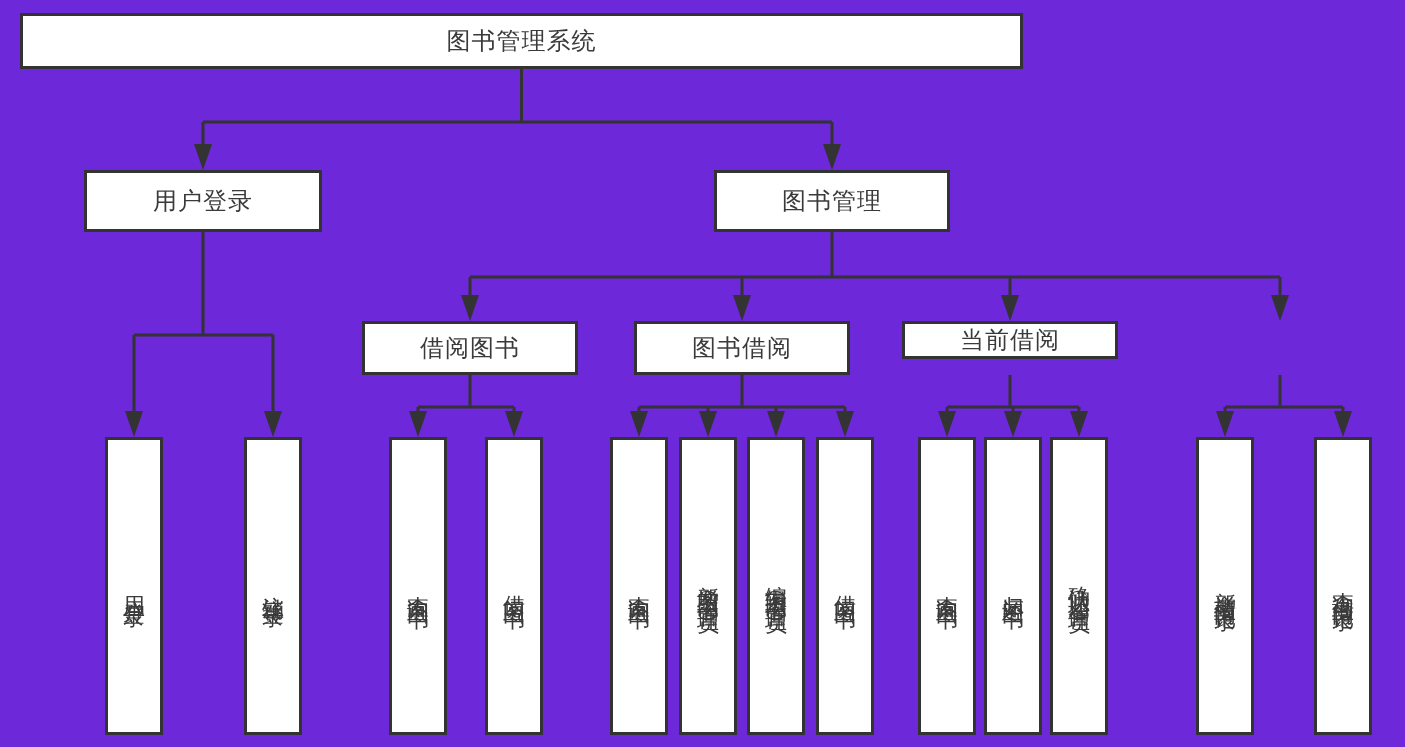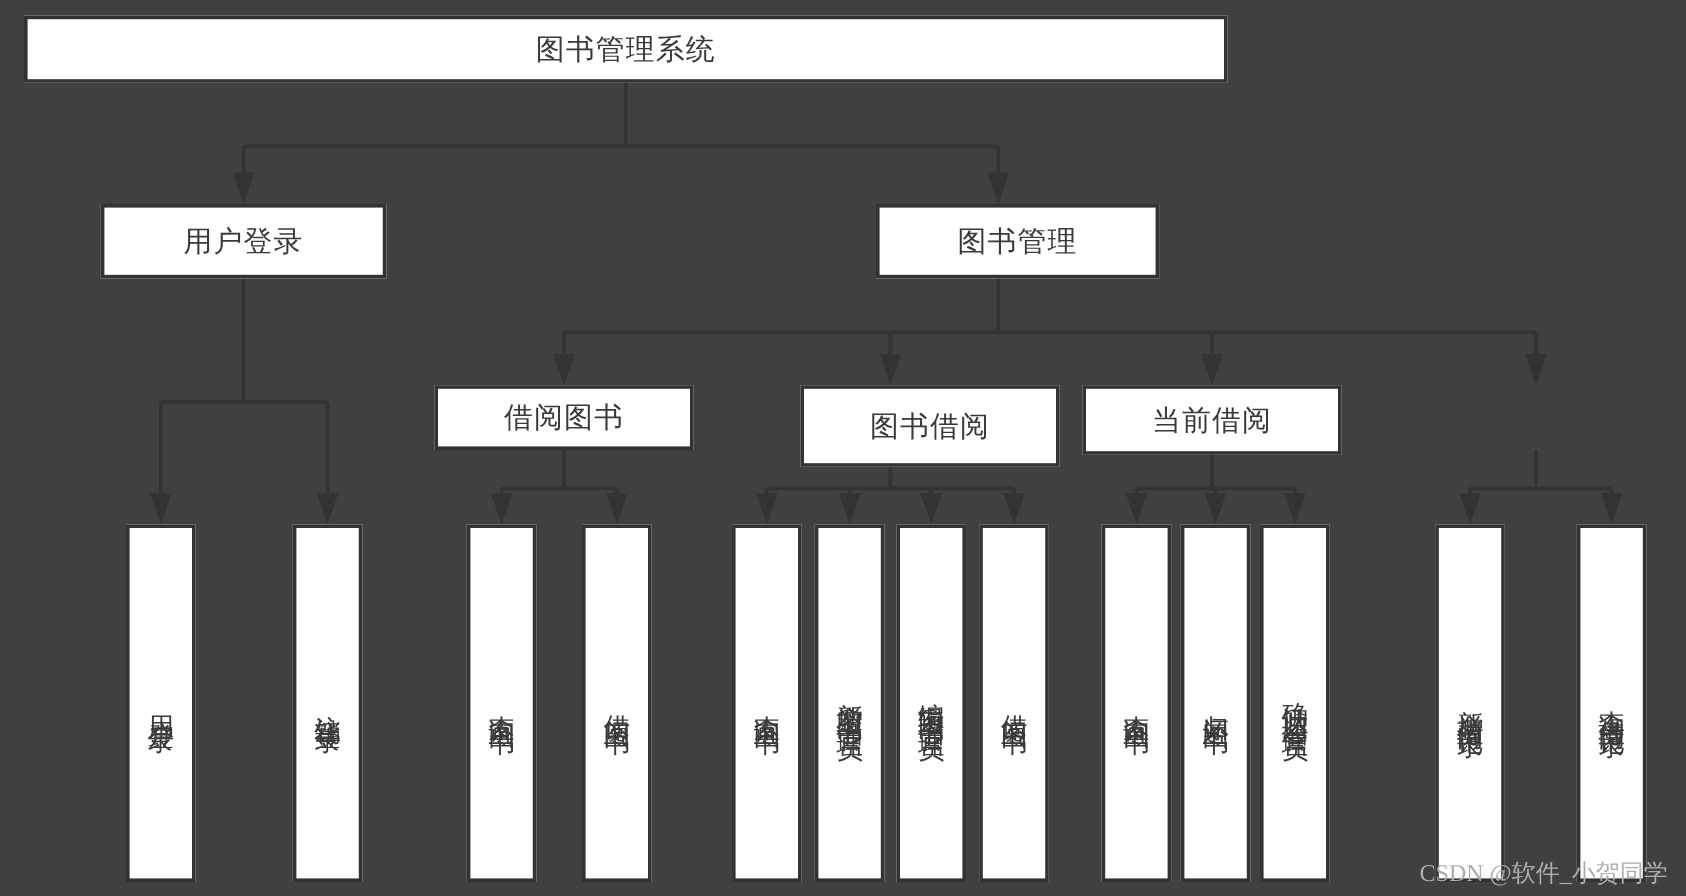--- a/index.html
+++ b/index.html
@@ -1,21 +1,21 @@
 <!DOCTYPE html>
 <html><head>
 <meta charset="utf-8">
 <style>
   html, body { margin: 0; padding: 0; background: #ffffff; }
   .canvas {
     position: relative;
     width: 1405px;
     height: 747px;
-    background: #404040;
-    font-family: Liberation Serif, serif;
+    background: #6d28d9;
+    font-family: Liberation Sans, sans-serif;
     color: #3a3a3a;
     overflow: hidden;
   }
   svg.edges { position: absolute; left: 0; top: 0; z-index: 1; }
   .node {
     position: absolute;
     box-sizing: border-box;
     border: 3px solid #333333;
     background: #ffffff;
     display: flex;
@@ -88,31 +88,31 @@
     </g>
   </svg>
 
   <div class="node h-node" style="left:20px; top:13px; width:1003px; height:56px;">
     <span>图书管理系统</span>
   </div>
 
   <div class="node h-node" style="left:84px; top:170px; width:238px; height:62px;">
     <span>用户登录</span>
   </div>
-  <div class="node h-node" style="left:730px; top:170px; width:236px; height:62px;justify-content:center;">
+  <div class="node h-node" style="left:714px; top:170px; width:236px; height:62px;justify-content:center;">
     <span>图书管理</span>
   </div>
 
   <div class="node h-node" style="left:362px; top:321px; width:216px; height:54px;">
     <span>借阅图书</span>
   </div>
-  <div class="node h-node" style="left:667px; top:321px; width:216px; height:68px;">
+  <div class="node h-node" style="left:634px; top:321px; width:216px; height:54px;">
     <span>图书借阅</span>
   </div>
-  <div class="node h-node" style="left:902px; top:321px; width:216px; height:58px;">
+  <div class="node h-node" style="left:902px; top:321px; width:216px; height:38px;">
     <span>当前借阅</span>
   </div>
 
   <div class="node v-node" style="left:105px; top:437px; width:58px; height:298px;">
     <span class="vtext">用户登录</span>
   </div>
   <div class="node v-node" style="left:244px; top:437px; width:58px; height:298px;">
     <span class="vtext">注销登录</span>
   </div>
 
@@ -146,15 +146,14 @@
     <span class="vtext">确认归还（管理员）</span>
   </div>
 
   <div class="node v-node" style="left:1196px; top:437px; width:58px; height:298px;">
     <span class="vtext">新增借阅记录</span>
   </div>
   <div class="node v-node" style="left:1314px; top:437px; width:58px; height:298px;">
     <span class="vtext">查询借阅记录</span>
   </div>
 
-  <div class="watermark">CSDN @软件_小贺同学</div>
 
 </div>
 
 </body></html>

